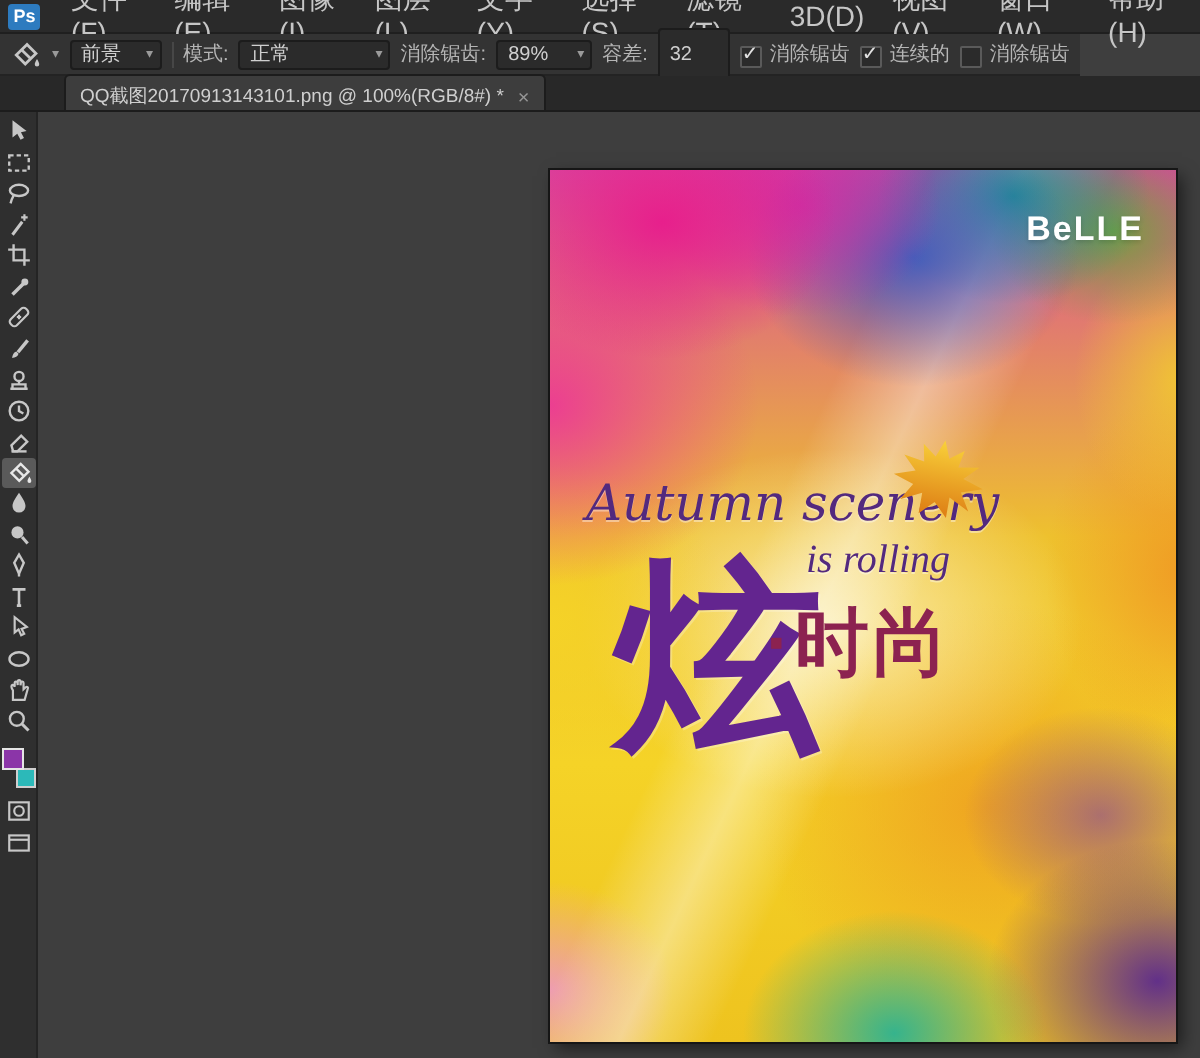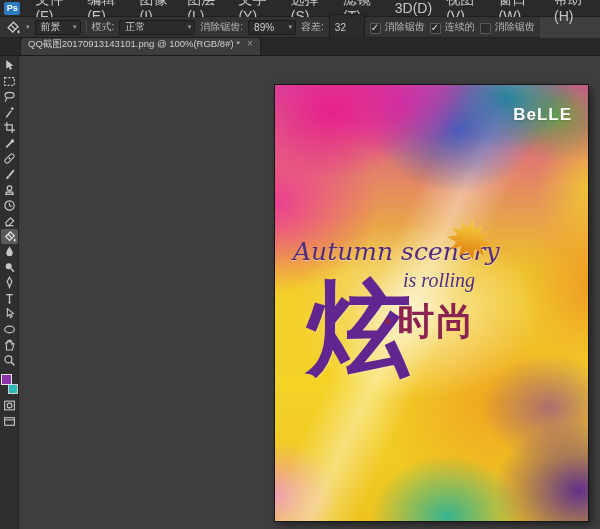--- a/index.html
+++ b/index.html
@@ -29,22 +29,22 @@
   .vsep { width:1px; height:13px; background:#474747; }
   .checkbox-wrap { display:flex; align-items:flex-end; gap:4px; }
   .checkbox { width:11px; height:11px; background:#2b2b2b; border:1px solid #5a5a5a; border-radius:1px;
               position:relative; }
   .checkbox.checked::after { content:"✓"; position:absolute; left:0px; top:-2px; color:#e0e0e0; font-size:10px; }
   .tool-preset { display:flex; align-items:center; gap:2px; }
 
   
   #tabbar { position:absolute; left:0; top:38px; width:600px; height:18px; background:#282828;
             border-bottom:1px solid #1c1c1c; display:flex; align-items:flex-end; }
-  .doc-tab { margin-left:20px; height:18px; background:#3d3d3d; border:1px solid #1c1c1c; border-bottom:none;
-             border-radius:3px 3px 0 0; display:flex; align-items:flex-start; padding:0 7px; gap:7px; }
+  .doc-tab { margin-left:32px; height:18px; background:#3d3d3d; border:1px solid #1c1c1c; border-bottom:none;
+             border-radius:3px 3px 0 0; display:flex; align-items:flex-end; padding:0 7px; gap:7px; }
   .doc-tab-label { color:#cfcfcf; font-size:9.5px; white-space:nowrap; }
   .tab-close { color:#969696; font-size:10px; cursor:default; }
 
   
   #toolbar { position:absolute; left:0; top:56px; width:19px; height:473px; background:#2f2f2f;
              border-right:1px solid #242424; display:flex; flex-direction:column; align-items:center;
              padding-top:2px; }
   .tool { width:17px; height:15px; display:flex; align-items:center; justify-content:center;
           border-radius:2px; margin-bottom:0.5px; }
   .tool.selected { background:#5a5a5a; }

